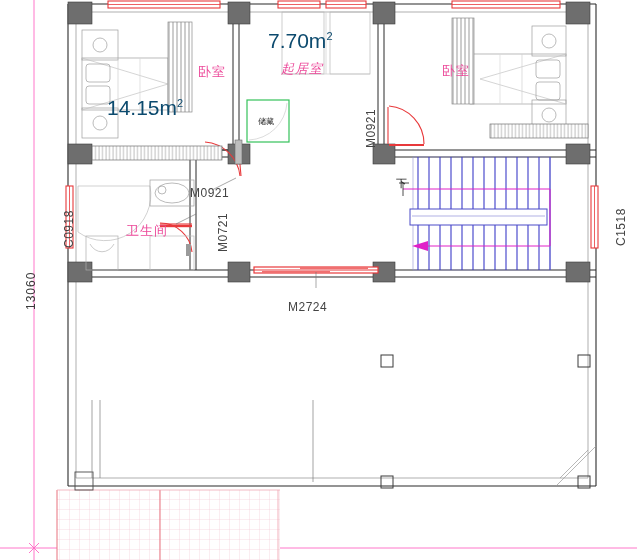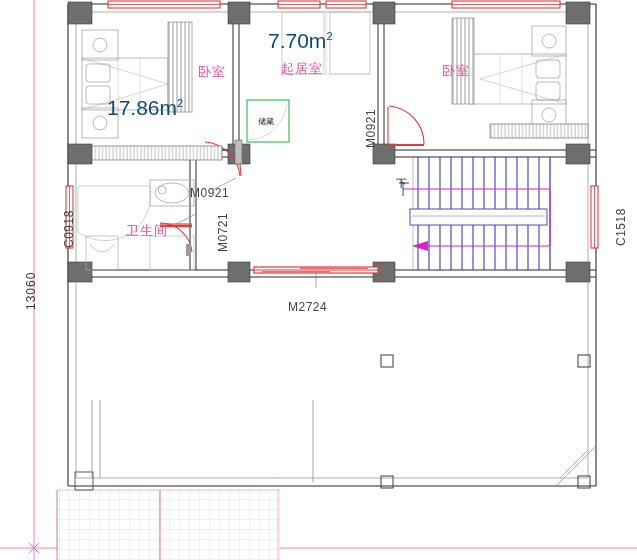--- a/index.html
+++ b/index.html
@@ -354,23 +354,23 @@
 
     <g stroke="#6f6f6f" stroke-width="0.6" fill="none">
       <line x1="316" y1="272" x2="316" y2="288"></line>
       <line x1="236" y1="178" x2="212" y2="190"></line>
       <line x1="176" y1="224" x2="196" y2="214"></line>
     </g>
 
   </svg>
 
   <div class="lbl room-lbl" style="left:198px; top:63px;">卧室</div>
-  <div class="lbl area-lbl" style="left:107px; top:96px;"><span>17.86m</span><sup>2</sup></div>
-
-  <div class="lbl room-lbl" style="left:281px; top:60px;">起居室</div>
+  <div class="lbl area-lbl" style="left:107px; top:96px;"><span>14.15m</span><sup>2</sup></div>
+
+  <div class="lbl room-lbl" style="left:281px; top:60px;font-style:italic;">起居室</div>
   <div class="lbl area-lbl" style="left:268px; top:29px;"><span>7.70m</span><sup>2</sup></div>
 
   <div class="lbl room-lbl" style="left:442px; top:62px;">卧室</div>
 
   <div class="lbl room-lbl" style="left:120px; top:222px;margin-left:6px;">卫生间</div>
 
   <div class="lbl closet-lbl" style="left:258px; top:116px;">储藏</div>
 
   <div class="lbl code-lbl" style="left:190px; top:186px;">M0921</div>
 

